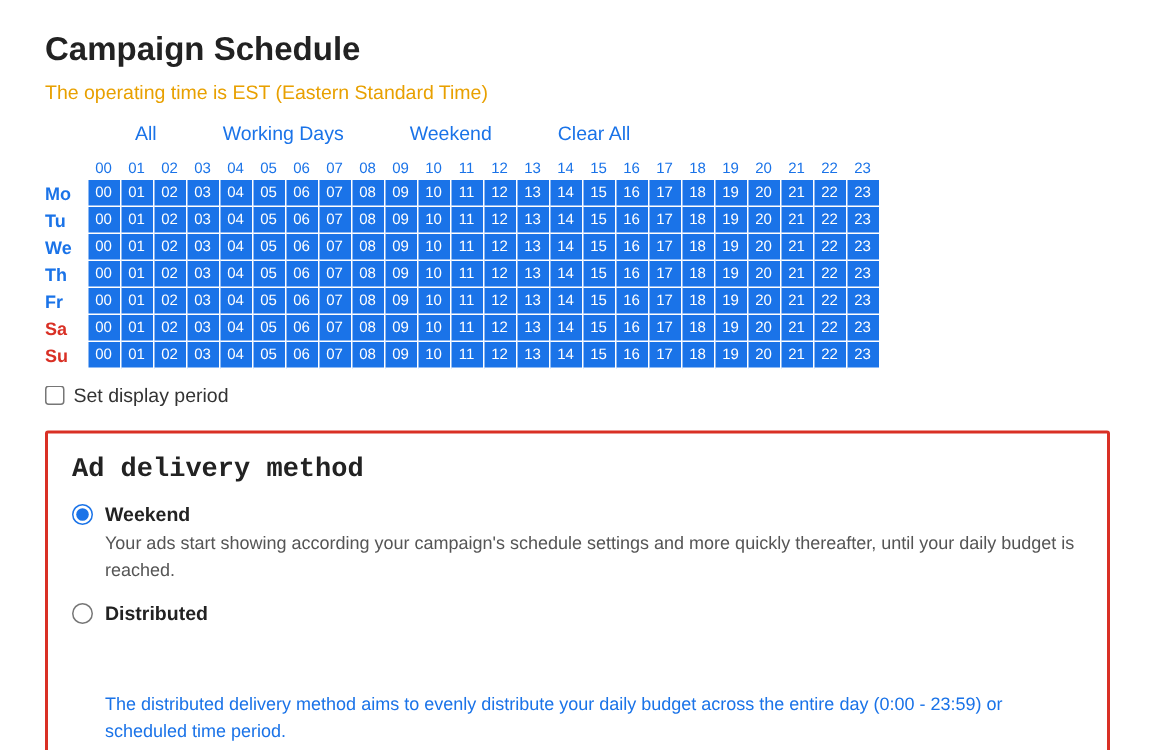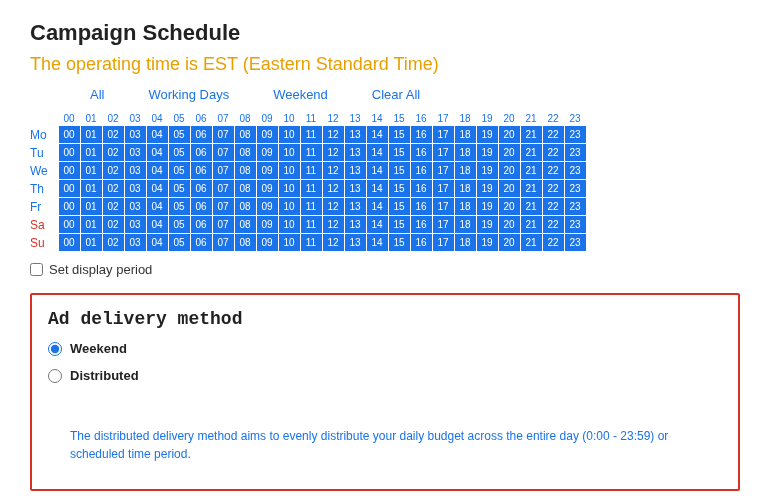--- a/index.html
+++ b/index.html
@@ -15,21 +15,21 @@
 
     h1 {
       font-size: 22px;
       font-weight: bold;
       color: #222;
       margin-bottom: 8px;
     }
 
     .operating-time {
       color: #e8a000;
-      font-size: 18px;
+      font-size: 13px;
       margin-bottom: 12px;
     }
 
     .filter-links {
       display: flex;
       gap: 24px;
       margin-left: 40px;
       margin-bottom: 10px;
     }
 
@@ -51,21 +51,21 @@
       display: table-row;
     }
 
     .day-label {
       display: table-cell;
       width: 24px;
       font-size: 12px;
       color: #1a73e8;
       vertical-align: middle;
       padding-right: 2px;
-      font-weight: normal;
+      font-weight: bold;
     }
 
     .day-label.weekend {
       color: #d93025;
     }
 
     .hour-label-row {
       display: table-row;
     }
 
@@ -397,20 +397,21 @@
 </div>
 
 <div class="ad-delivery-box">
   <div class="ad-delivery-title">Ad delivery method</div>
 
   <div class="delivery-option">
     <div class="delivery-option-header">
       <input type="radio" name="delivery" checked="" style="">
       <span class="delivery-option-label">Weekend</span>
     </div>
+    <div class="delivery-option-desc">Your ads start showing according your campaign's schedule settings and more quickly thereafter, until your daily budget is reached.</div>
   </div>
 
   <div class="delivery-option">
     <div class="delivery-option-header">
       <input type="radio" name="delivery" style="">
       <span class="delivery-option-label">Distributed</span>
     </div>
     <div class="delivery-option-desc blue-text">The distributed delivery method aims to evenly distribute your daily budget across the entire day (0:00 - 23:59) or scheduled time period.</div>
   </div>
 </div>

